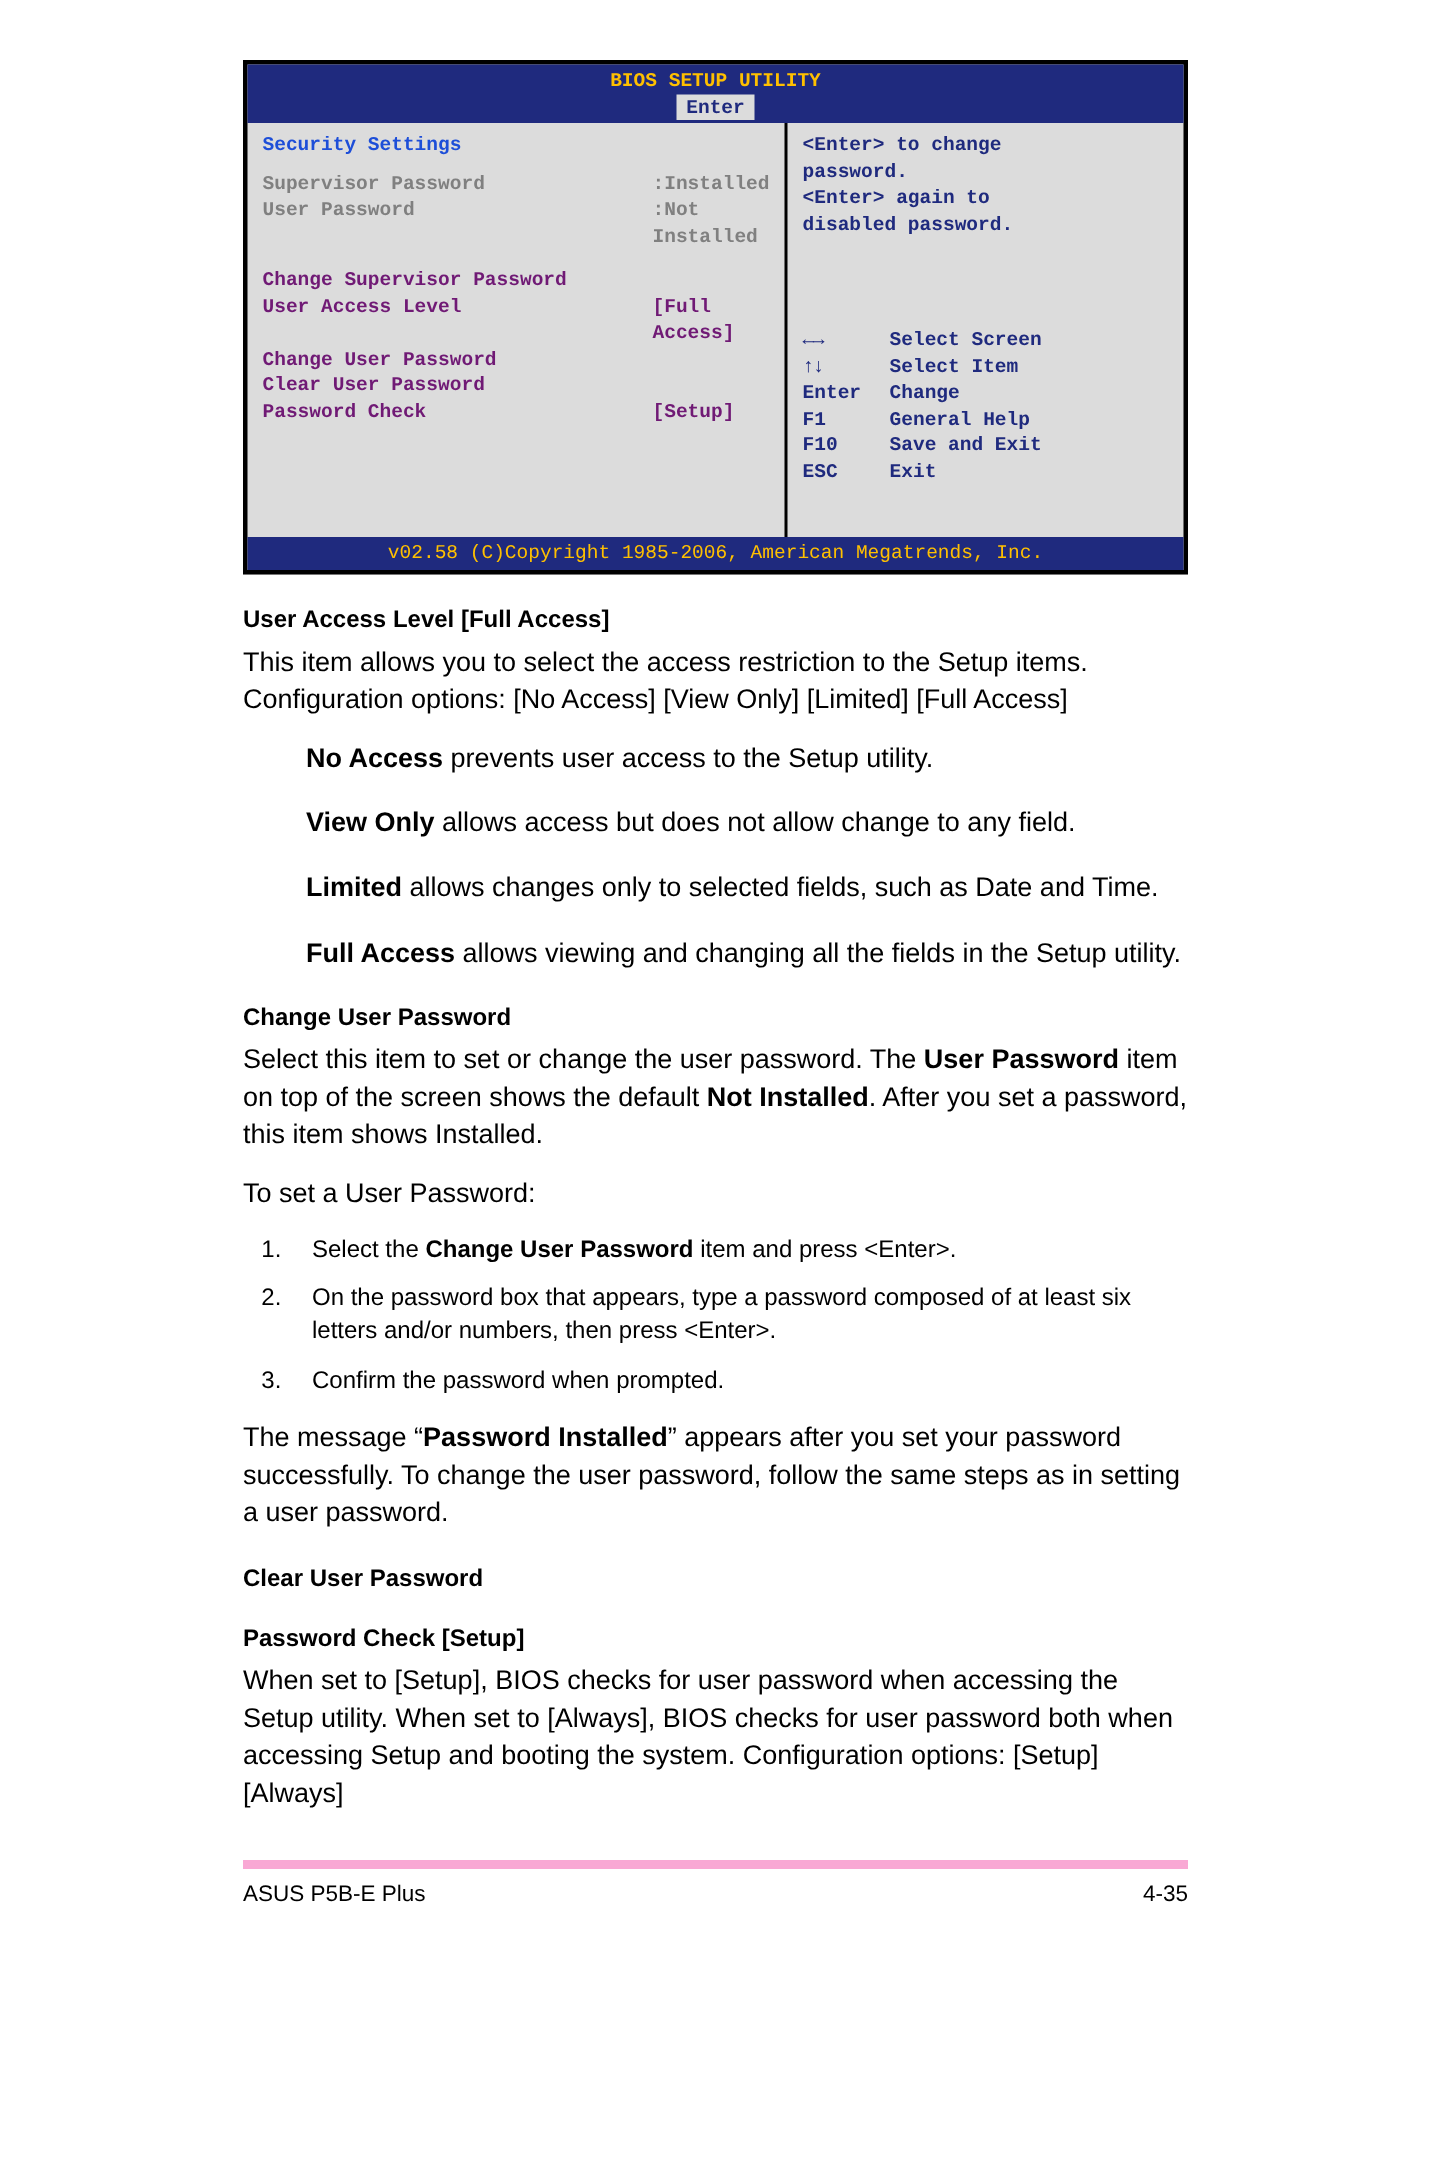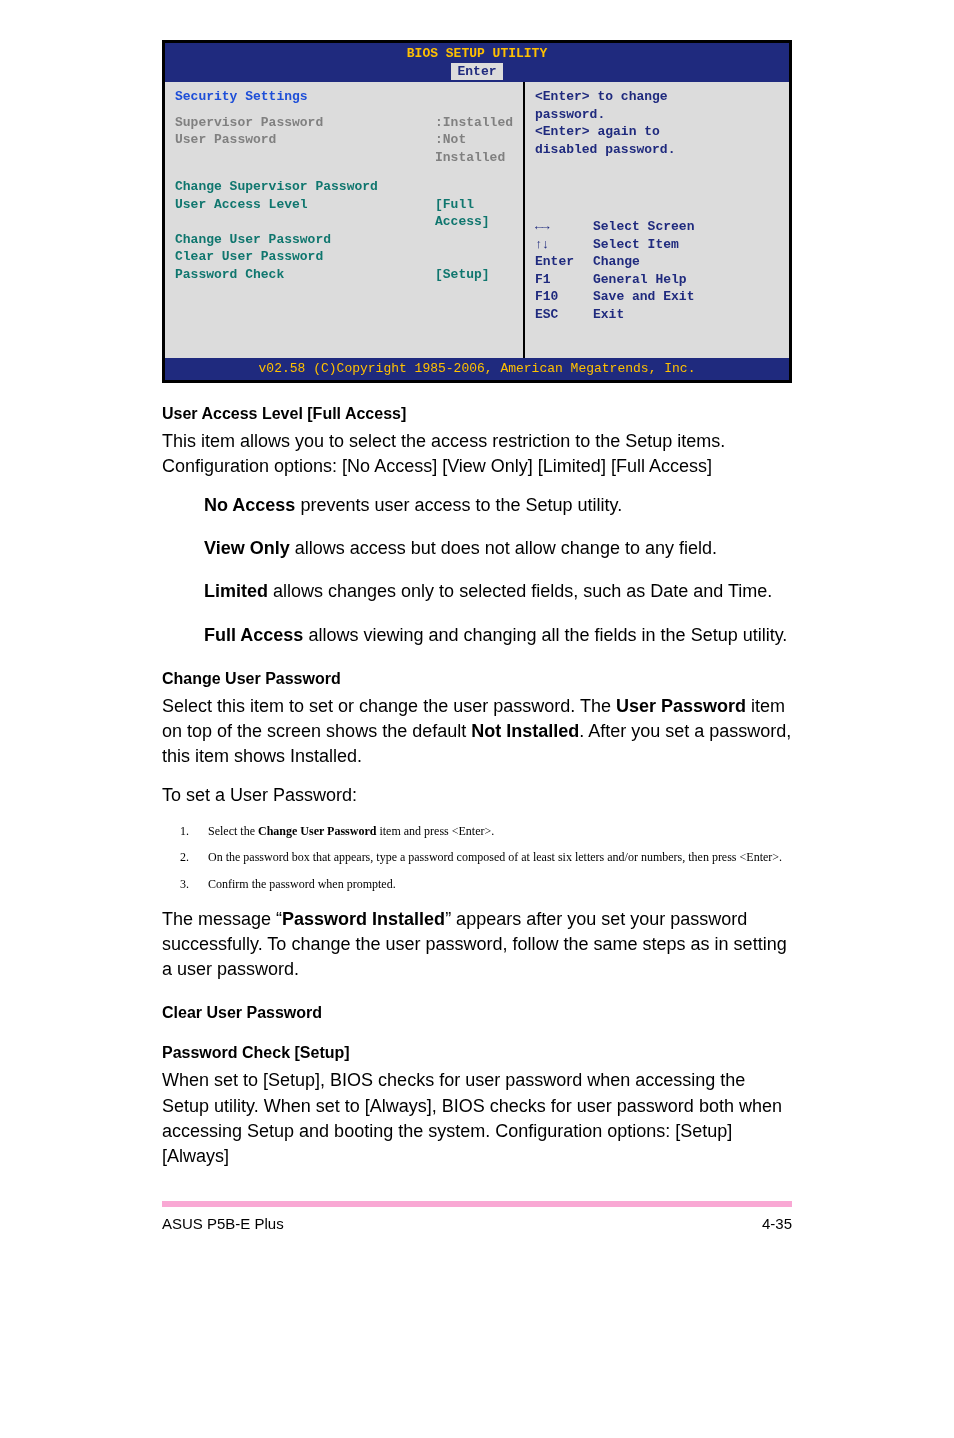--- a/index.html
+++ b/index.html
@@ -44,21 +44,21 @@
     border-right: 2px solid #000;
     padding: 6px 10px 10px 10px;
     min-height: 260px;
     position: relative;
     color: #555;
   }
   .bios-left .heading { color: #1d4ed8; }
   .bios-left .row { display: flex; }
   .bios-left .row .label { width: 260px; }
   .bios-left .row .value { flex: 1; }
-  .bios-left .blue { color: #0f766e; }
+  .bios-left .blue { color: #701a75; }
   .bios-left .gray { color: #808080; }
 
   .bios-right {
     width: 260px;
     padding: 6px 10px 10px 10px;
     color: #1f2a7e;
   }
   .bios-right .help-top { margin-bottom: 60px; }
   .bios-right .keys-row { display:flex;align-items:center; }
   .bios-right .keys-row .k { width: 58px; white-space: nowrap; }
@@ -85,25 +85,24 @@
   p.doc {
     font-size: 18px;
     line-height: 1.4;
     margin: 6px 0 14px 0;
   }
   .indented {
     padding-left: 42px;
   }
   .indented p.doc { margin-bottom: 18px; }
   ol.doc {
-    font-size: 12px;
+    font-size: 16px;
     line-height: 1.4;
     padding-left: 30px;
     margin: 6px 0 14px 0;
-    font-family: Liberation Serif, serif;
   }
   ol.doc li {
     padding-left: 16px;
     margin-bottom: 10px;
   }
 
   .footer {
     border-top: 6px solid #f9a8d4;
     margin-top: 32px;
     padding-top: 8px;

